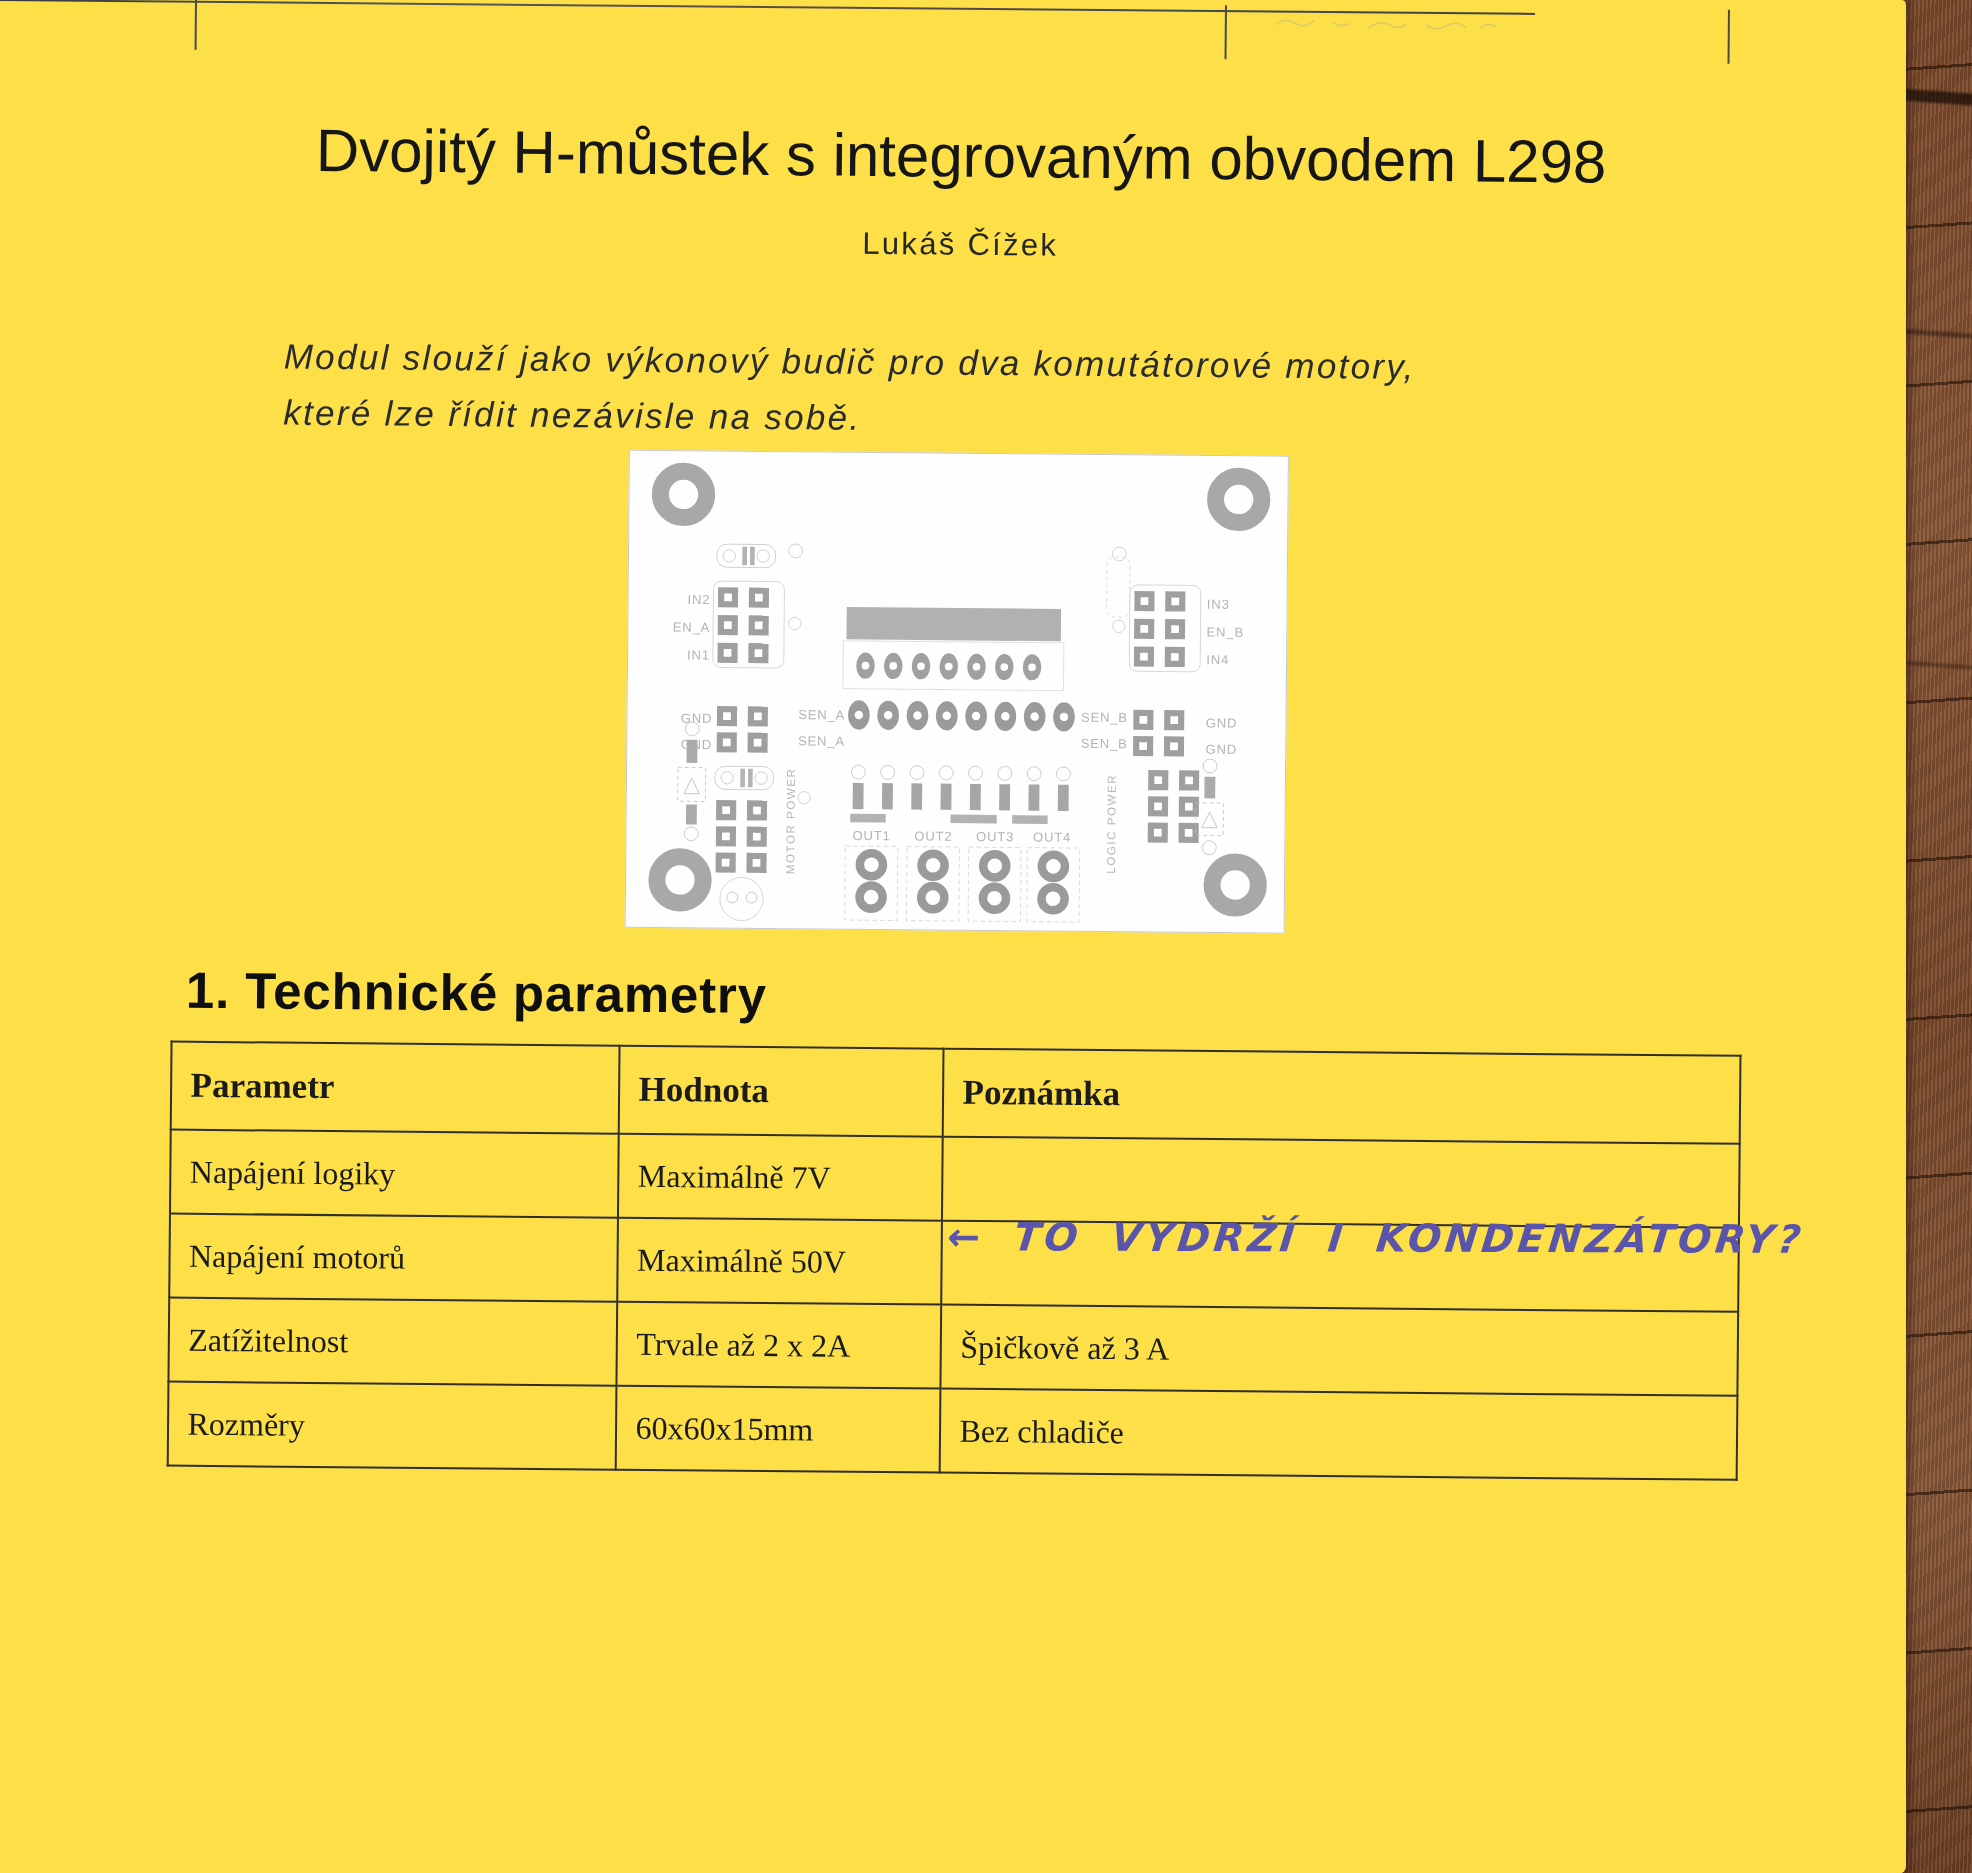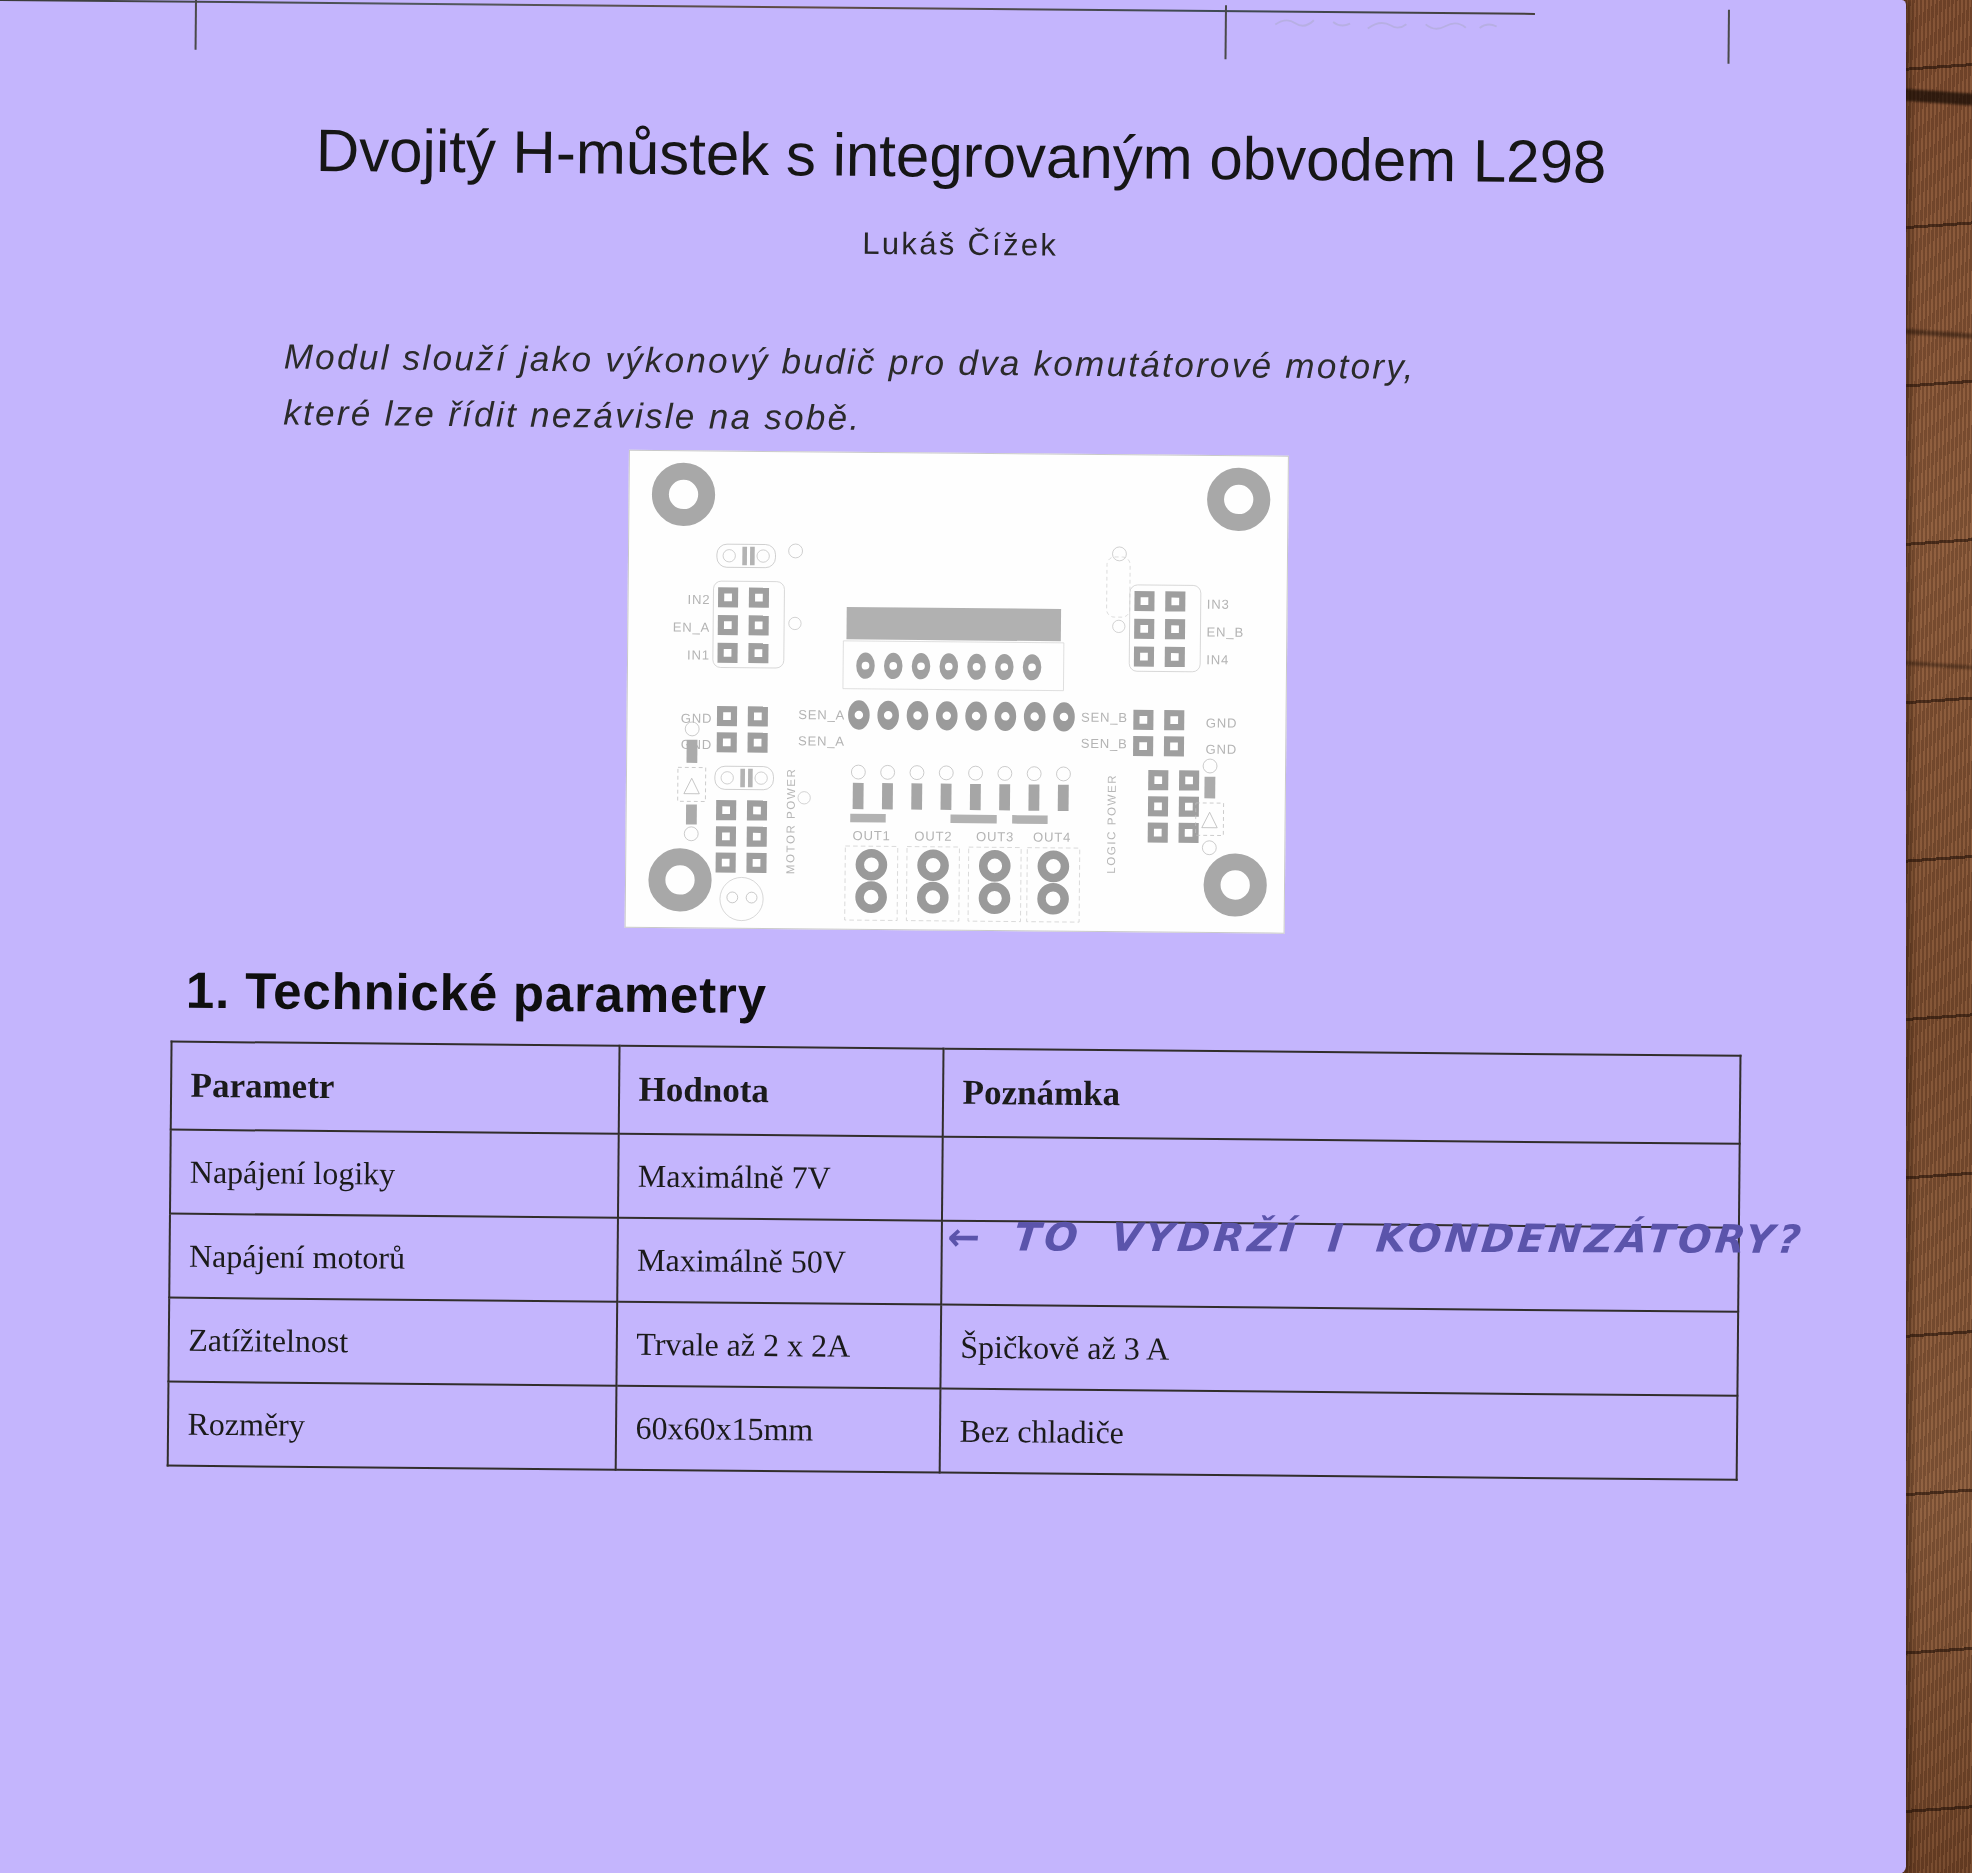--- a/index.html
+++ b/index.html
@@ -18,21 +18,21 @@
         rgba(255,220,180,.07) 0 1.5px, rgba(0,0,0,.13) 1.5px 3.9px),
       linear-gradient(180deg,#7c4a2d,#8a5838 28%,#7b4c2e 55%,#8a5a3a 80%,#6f4226);
   }
   .wood-streak{
     position:absolute;right:0;width:74px;height:12.3px;
     background:rgba(12,4,0,.65);filter:blur(0.8px);transform:rotate(4deg);
   }
   
   .page{
     position:absolute;left:0;top:0;width:1906px;height:1874px;
-    background:#c4b5fd;
+    background:#fde047;
     border-radius:0 4.6px 7.7px 0;
     box-shadow:3.1px 0 7.7px rgba(40,20,8,.5);
   }
   
   .scan{
     position:absolute;inset:0;
     transform:rotate(0.52deg);
     transform-origin:108px 0;
     color:#1d1d1d;
   }

